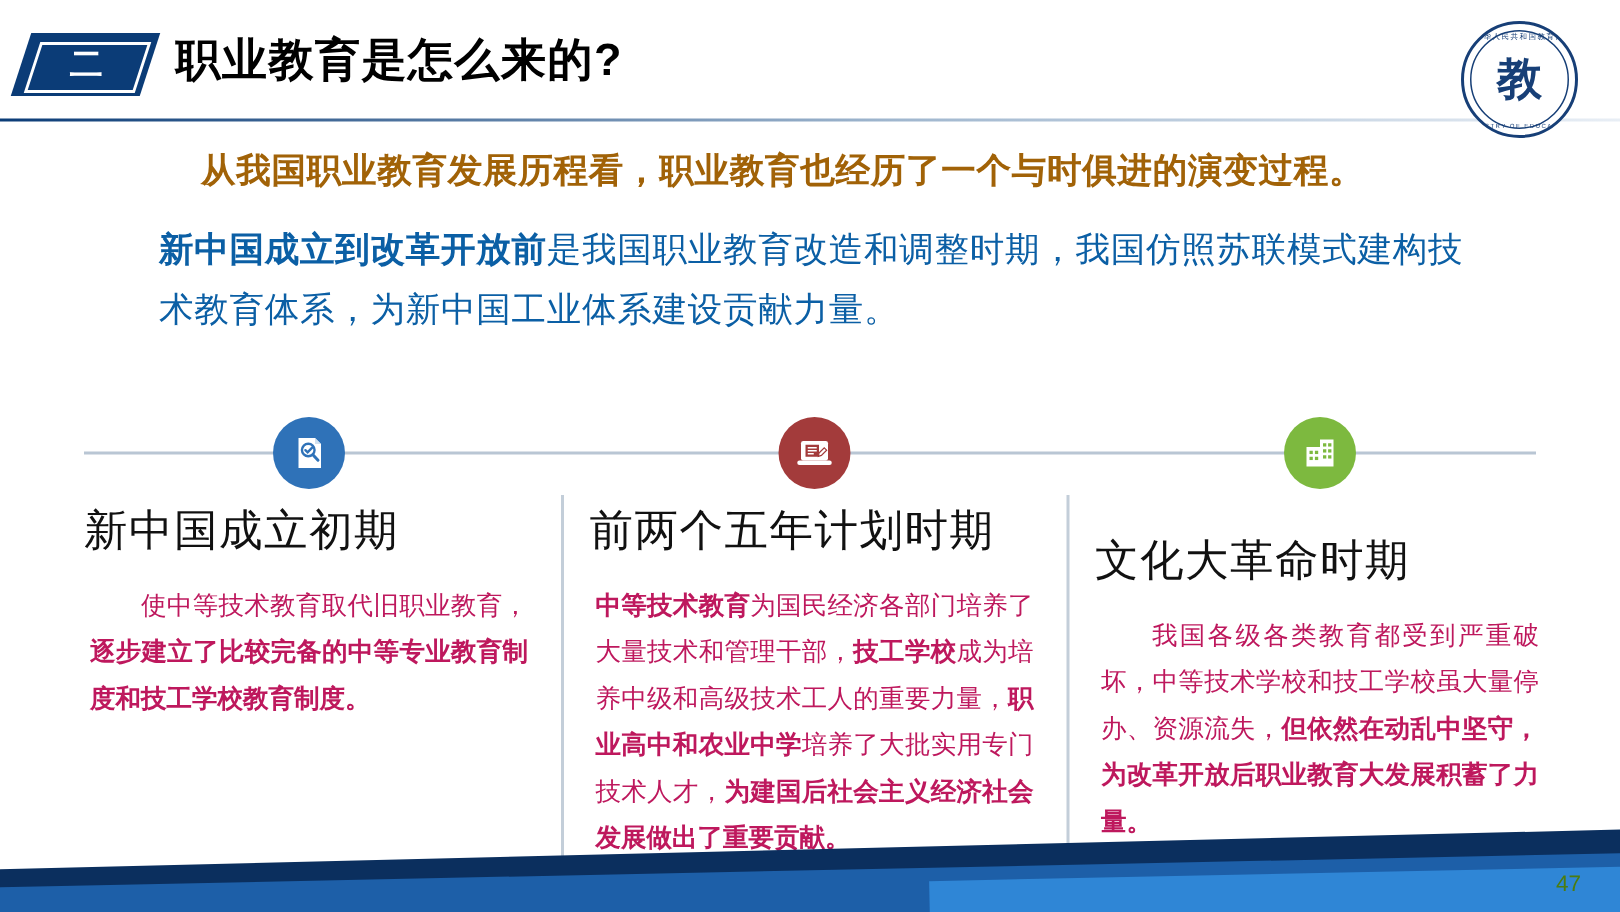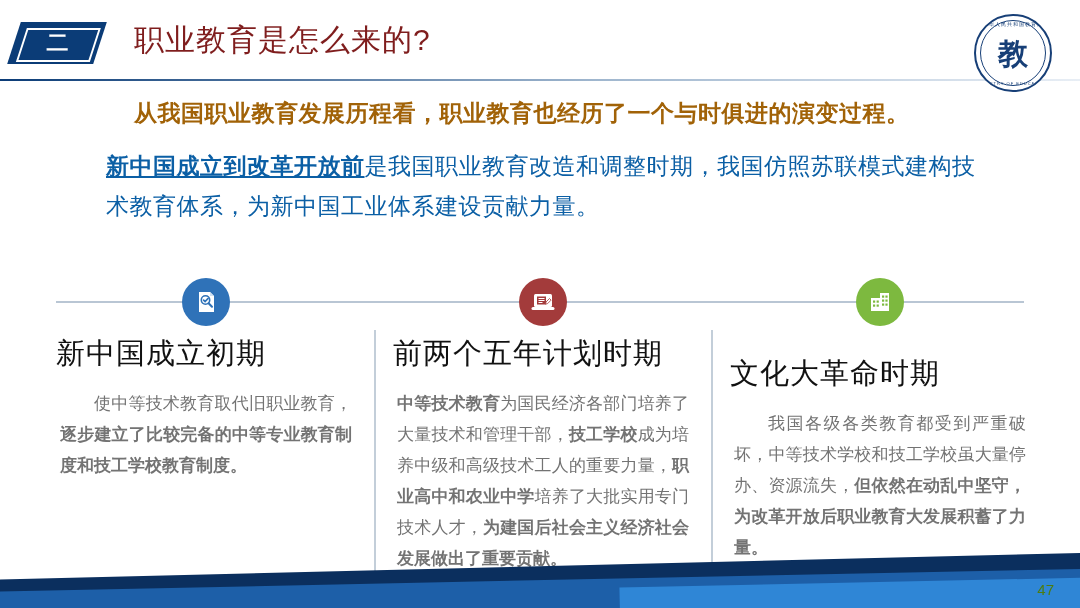--- a/index.html
+++ b/index.html
@@ -37,24 +37,25 @@
     width: 56px; height: 30px;
     display: flex; align-items: center; justify-content: center;
     color: #ffffff;
     font-size: 22px;
     font-weight: bold;
     letter-spacing: 1px;
     z-index: 3;
   }
   .header-title {
     position: absolute;
-    left: 134px; top: 20px;
+    left: 117px; top: 20px;
     font-size: 30px;
-    color: #7f1d1d;
+    color: #000000;
     letter-spacing: 1px;
+    font-weight: bold;
   }
   .header-rule {
     position: absolute;
     left: 0; top: 79px;
     width: 1080px; height: 2px;
     background: linear-gradient(to right, #0b3c77 0%, #9fb6ce 55%, #e8eef5 100%);
   }
 
   
   .emblem {
@@ -106,21 +107,21 @@
     letter-spacing: 0.5px;
     margin-left: 28px;
   }
   .intro-body {
     margin-top: 16px;
     color: #0b5fa5;
     font-size: 23px;
     line-height: 40px;
     letter-spacing: 0.5px;
   }
-  .intro-body b { font-weight: bold; text-decoration: underline; }
+  .intro-body b { font-weight: bold; }
 
   
   .timeline {
     position: absolute;
     left: 56px; top: 301px;
     width: 968px; height: 2px;
     background: #b9c6d4;
   }
   .col-icon {
     position: absolute;
@@ -147,21 +148,21 @@
 
   .col-title {
     font-size: 29px;
     color: #111111;
     letter-spacing: 1px;
     margin-bottom: 14px;
   }
   .col-text {
     font-size: 17px;
     line-height: 31px;
-    color: #737373;
+    color: #be185d;
     text-align: justify;
     text-indent: 2em;
     padding: 0 4px;
   }
   .col-text.no-indent { text-indent: 0; }
   .col-text b { font-weight: bold; }
 
   .divider {
     position: absolute;
     top: 330px;

